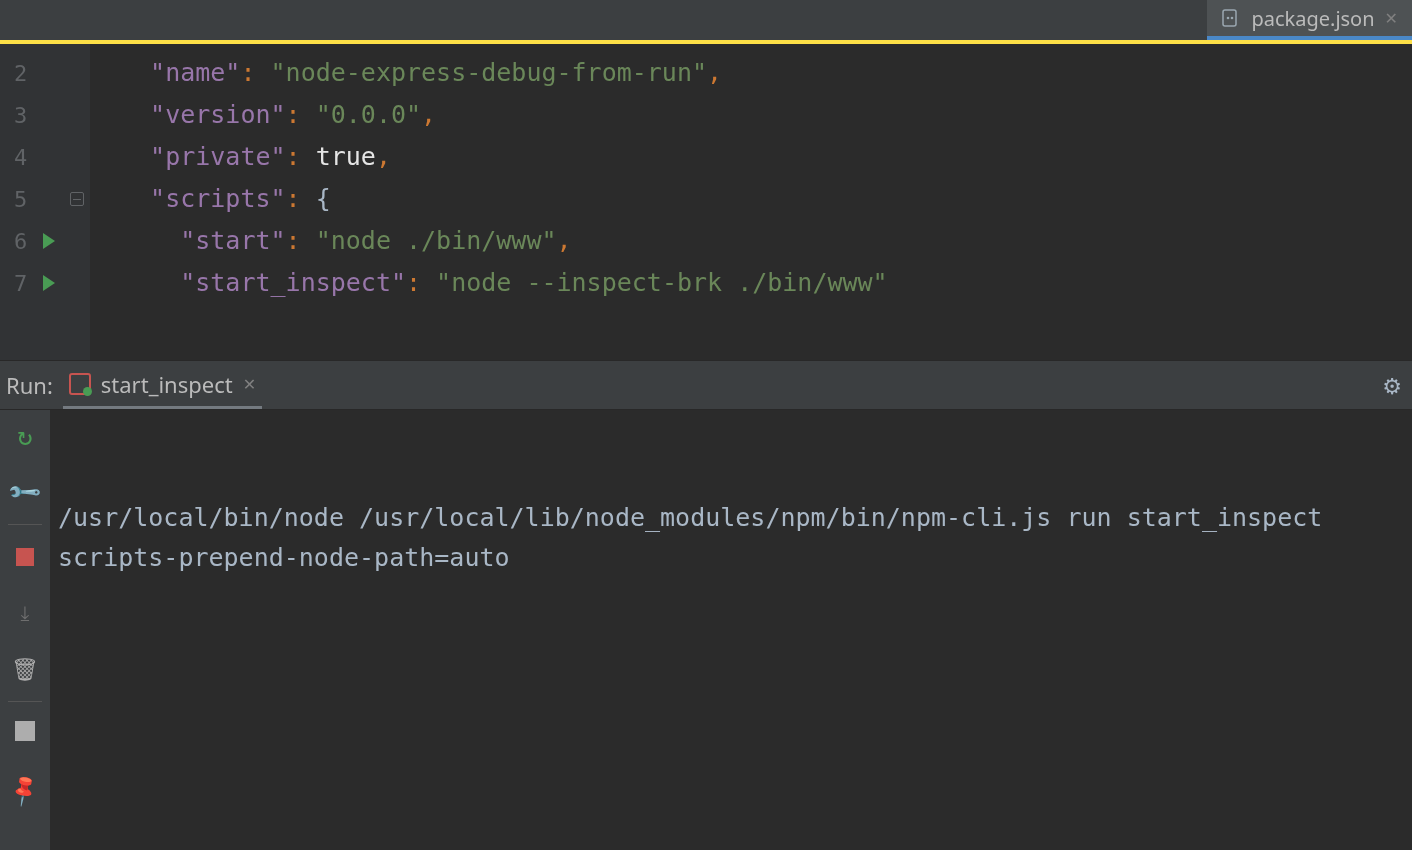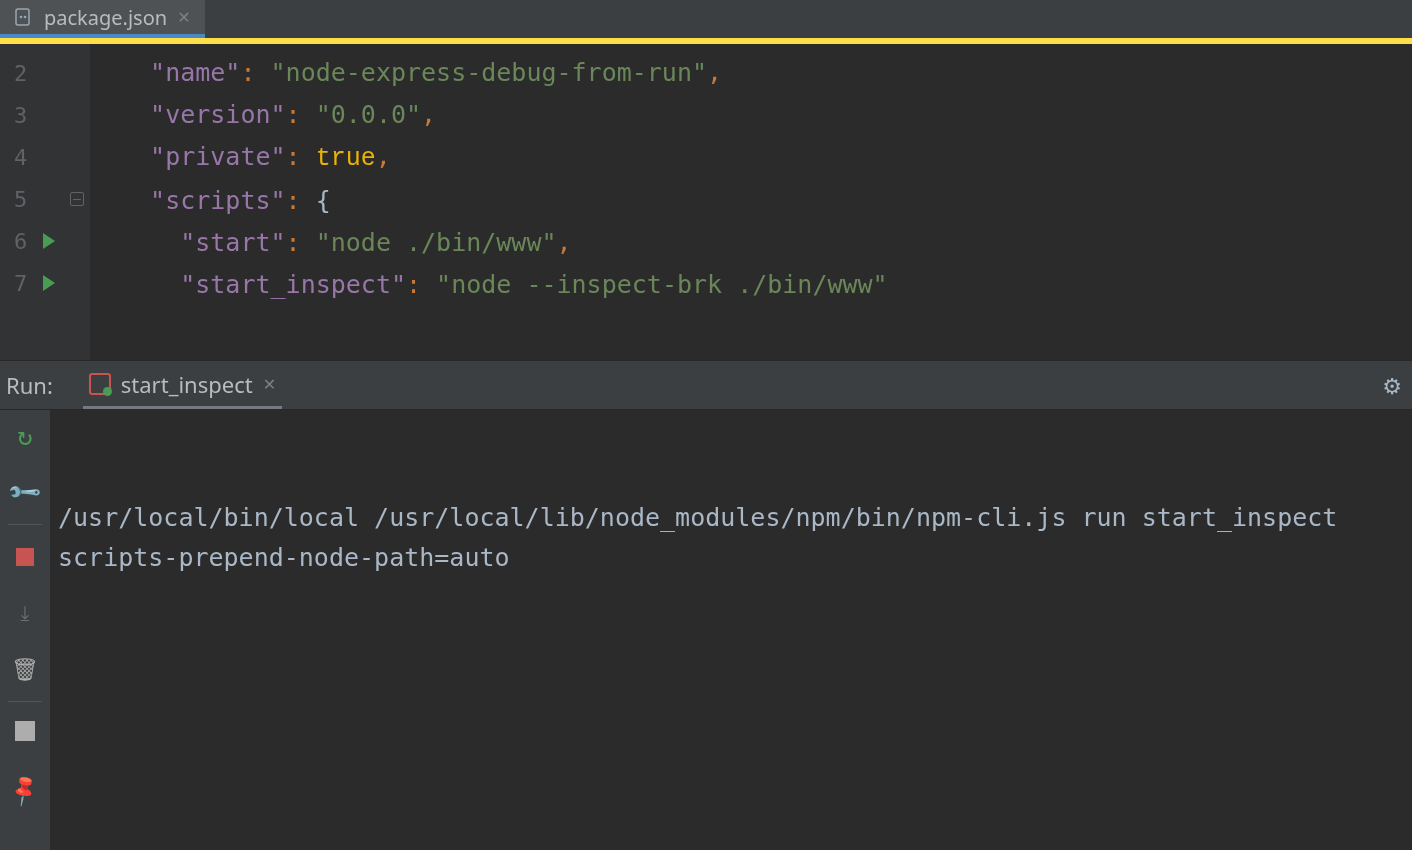--- a/index.html
+++ b/index.html
@@ -12,21 +12,22 @@
     overflow: hidden;
     display: flex;
     flex-direction: column;
   }
   
   .tabbar {
     display: flex;
     align-items: center;
     height: 44px;
     background: #3c3f41;
-    border-bottom: 6px solid #fde047;
+    border-bottom: 4px solid #fde047;
+    justify-content: flex-end;
   }
   .tab {
     display: flex;
     align-items: center;
     height: 100%;
     padding: 0 14px;
     background: #4e5254;
     border-bottom: 4px solid #4a88c7;
     gap: 10px;
     font-family: system-ui, -apple-system, sans-serif;
@@ -95,33 +96,33 @@
     background: #606366;
   }
   .code {
     padding: 8px 0 0 30px;
     font-size: 25px;
     line-height: 42px;
   }
   .tok-key   { color: #9876aa; }
   .tok-str   { color: #6a8759; }
   .tok-punct { color: #cc7832; }
-  .tok-bool  { color: #eab308; font-family: Liberation Mono, monospace; }
+  .tok-bool  { color: #e5e5e5; }
   .tok-brace { color: #a9b7c6; }
   .code .line { white-space: pre; }
   
   .run-header {
     display: flex;
     align-items: center;
     height: 50px;
     background: #3c3f41;
     border-top: 1px solid #282828;
     border-bottom: 1px solid #282828;
     padding: 0 10px 0 6px;
-    gap: 20px;
+    gap: 0;
     font-family: system-ui, -apple-system, sans-serif;
   }
   .run-label {
     font-size: 22px;
     color: #bbbbbb;
     margin-right: 10px;
   }
   .run-tab {
     display: flex;
     align-items: center;
@@ -287,21 +288,21 @@
       </div>
     <div class="hr"></div>
     <div class="tb-btn">
         <span class="layout-icon"></span>
       </div>
     <div class="tb-btn">
         <span class="pin-icon">📌</span>
       </div>
   </div>
   <div class="console">
-    <div>/usr/local/bin/local /usr/local/lib/node_modules/npm/bin/npm-cli.js run start_inspect scripts-prepend-node-path=auto</div>
+    <div>/usr/local/bin/node /usr/local/lib/node_modules/npm/bin/npm-cli.js run start_inspect scripts-prepend-node-path=auto</div>
     <div></div>
     
     <div></div>
     
     
     
   </div>
 </div>
 
 </body></html>

